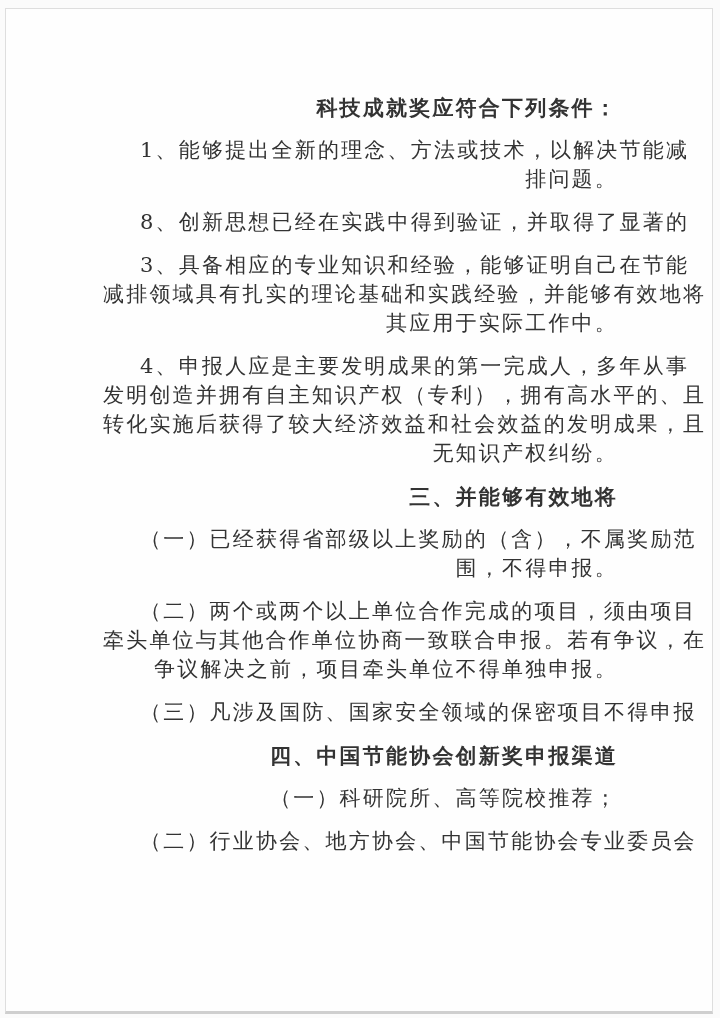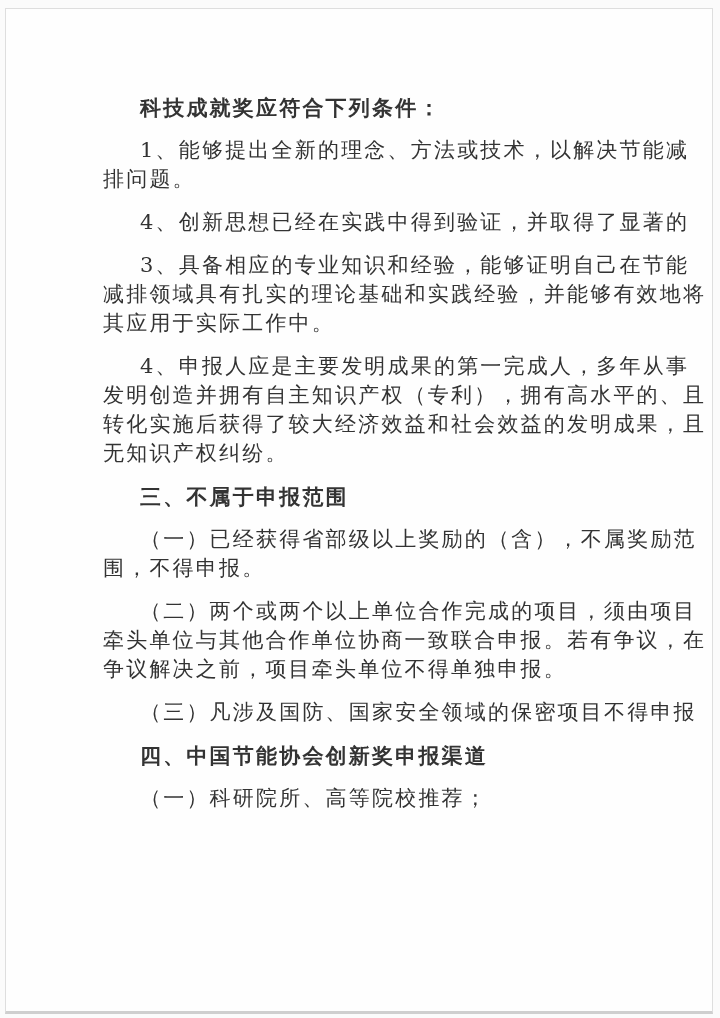--- a/index.html
+++ b/index.html
@@ -7,20 +7,21 @@
     padding: 0;
     background: var(--background, #fbfbfb);
   }
   .canvas {
     position: relative;
     width: 720px;
     height: 1018px;
     background: var(--background, #fbfbfb);
     overflow: hidden;
     font-family: "DejaVu Serif", "Liberation Serif", serif;
+    text-align: right;
   }
   
   .page {
     position: absolute;
     left: 5px;
     top: 8px;
     width: 708px;
     height: 1006px;
     box-sizing: border-box;
     background: var(--paper-color, #fefefe);
@@ -51,49 +52,52 @@
   <div class="page">
     <div class="content">
         <div class="block heading">
           <div class="line indent">科技成就奖应符合下列条件：</div>
         </div>
         <div class="block para">
           <div class="line indent">1、能够提出全新的理念、方法或技术，以解决节能减</div>
           <div class="line">排问题。</div>
         </div>
         <div class="block para">
-          <div class="line indent">4、创新思想已经在实践中得到验证，并取得了显著的</div>
+          <div class="line indent">8、创新思想已经在实践中得到验证，并取得了显著的</div>
         </div>
         <div class="block para">
           <div class="line indent">3、具备相应的专业知识和经验，能够证明自己在节能</div>
           <div class="line">减排领域具有扎实的理论基础和实践经验，并能够有效地将</div>
           <div class="line">其应用于实际工作中。</div>
         </div>
         <div class="block para">
           <div class="line indent">4、申报人应是主要发明成果的第一完成人，多年从事</div>
           <div class="line">发明创造并拥有自主知识产权（专利），拥有高水平的、且</div>
           <div class="line">转化实施后获得了较大经济效益和社会效益的发明成果，且</div>
           <div class="line">无知识产权纠纷。</div>
         </div>
         <div class="block heading">
-          <div class="line indent">三、不属于申报范围</div>
+          <div class="line indent">三、并能够有效地将</div>
         </div>
         <div class="block para">
           <div class="line indent">（一）已经获得省部级以上奖励的（含），不属奖励范</div>
           <div class="line">围，不得申报。</div>
         </div>
         <div class="block para">
           <div class="line indent">（二）两个或两个以上单位合作完成的项目，须由项目</div>
           <div class="line">牵头单位与其他合作单位协商一致联合申报。若有争议，在</div>
           <div class="line">争议解决之前，项目牵头单位不得单独申报。</div>
         </div>
         <div class="block para">
           <div class="line indent">（三）凡涉及国防、国家安全领域的保密项目不得申报</div>
         </div>
         <div class="block heading">
           <div class="line indent">四、中国节能协会创新奖申报渠道</div>
         </div>
         <div class="block para">
           <div class="line indent">（一）科研院所、高等院校推荐；</div>
         </div>
+        <div class="block para">
+          <div class="line indent">（二）行业协会、地方协会、中国节能协会专业委员会</div>
+        </div>
       </div>
   </div>
 </div>
 
 </body></html>

